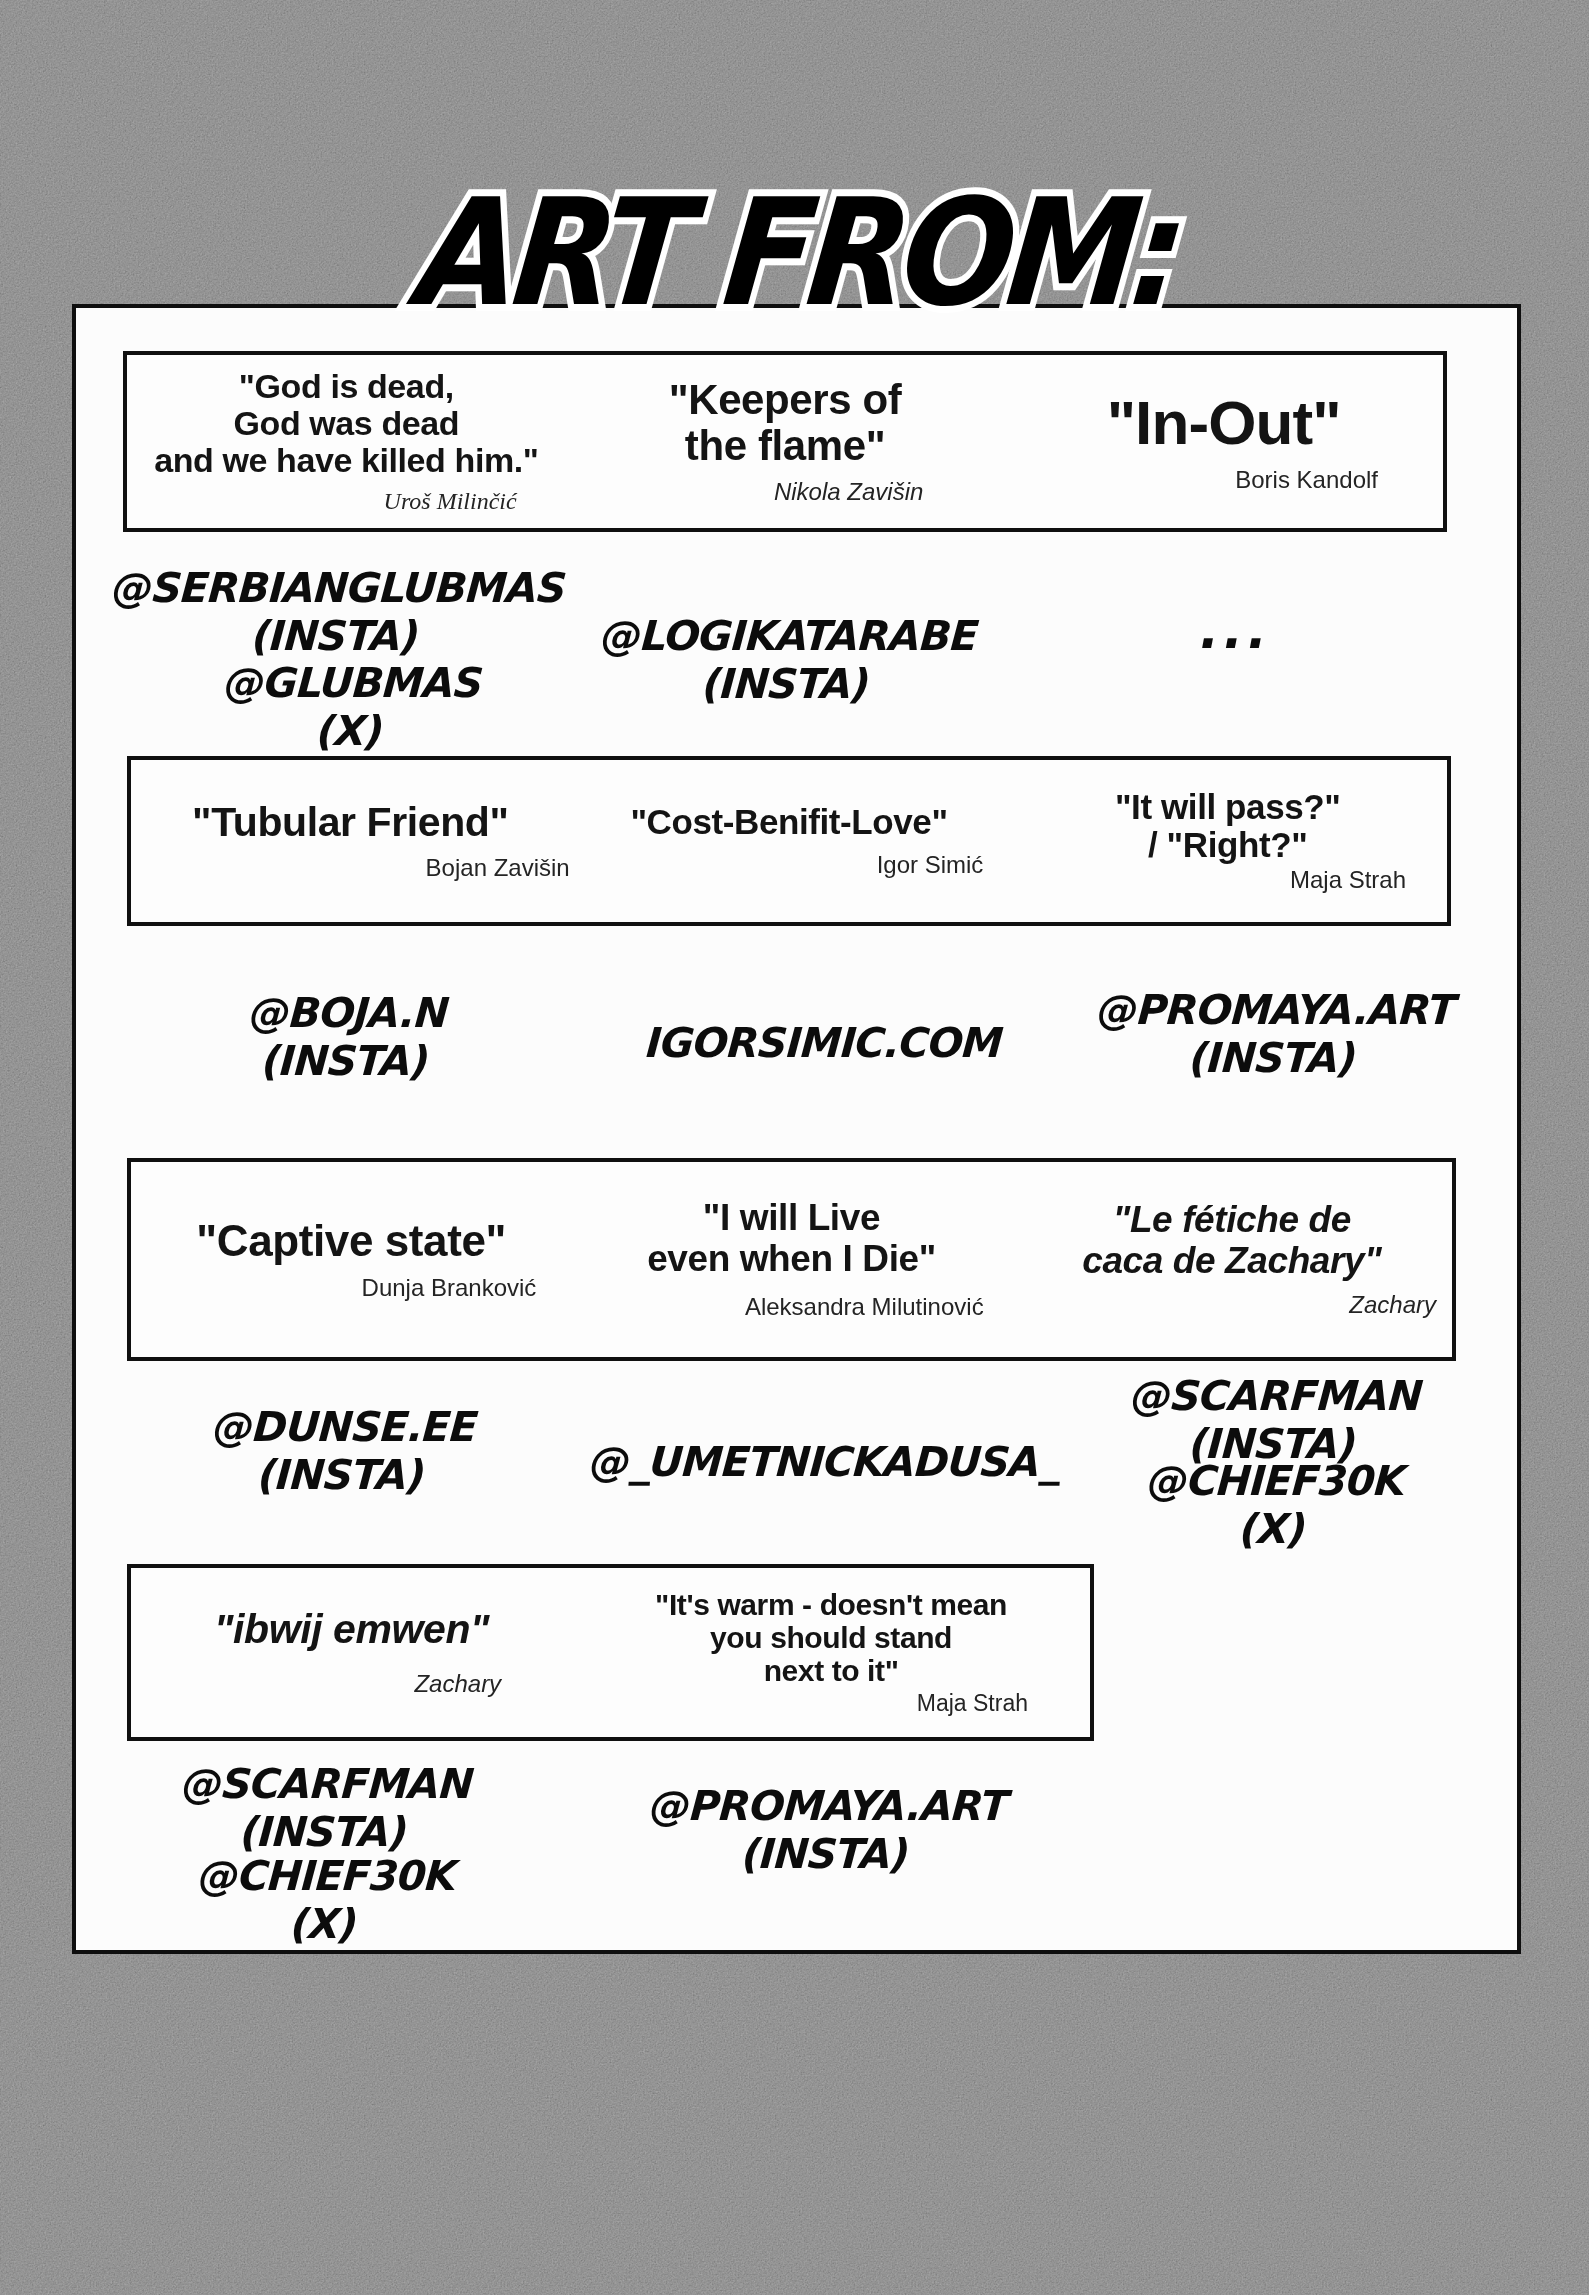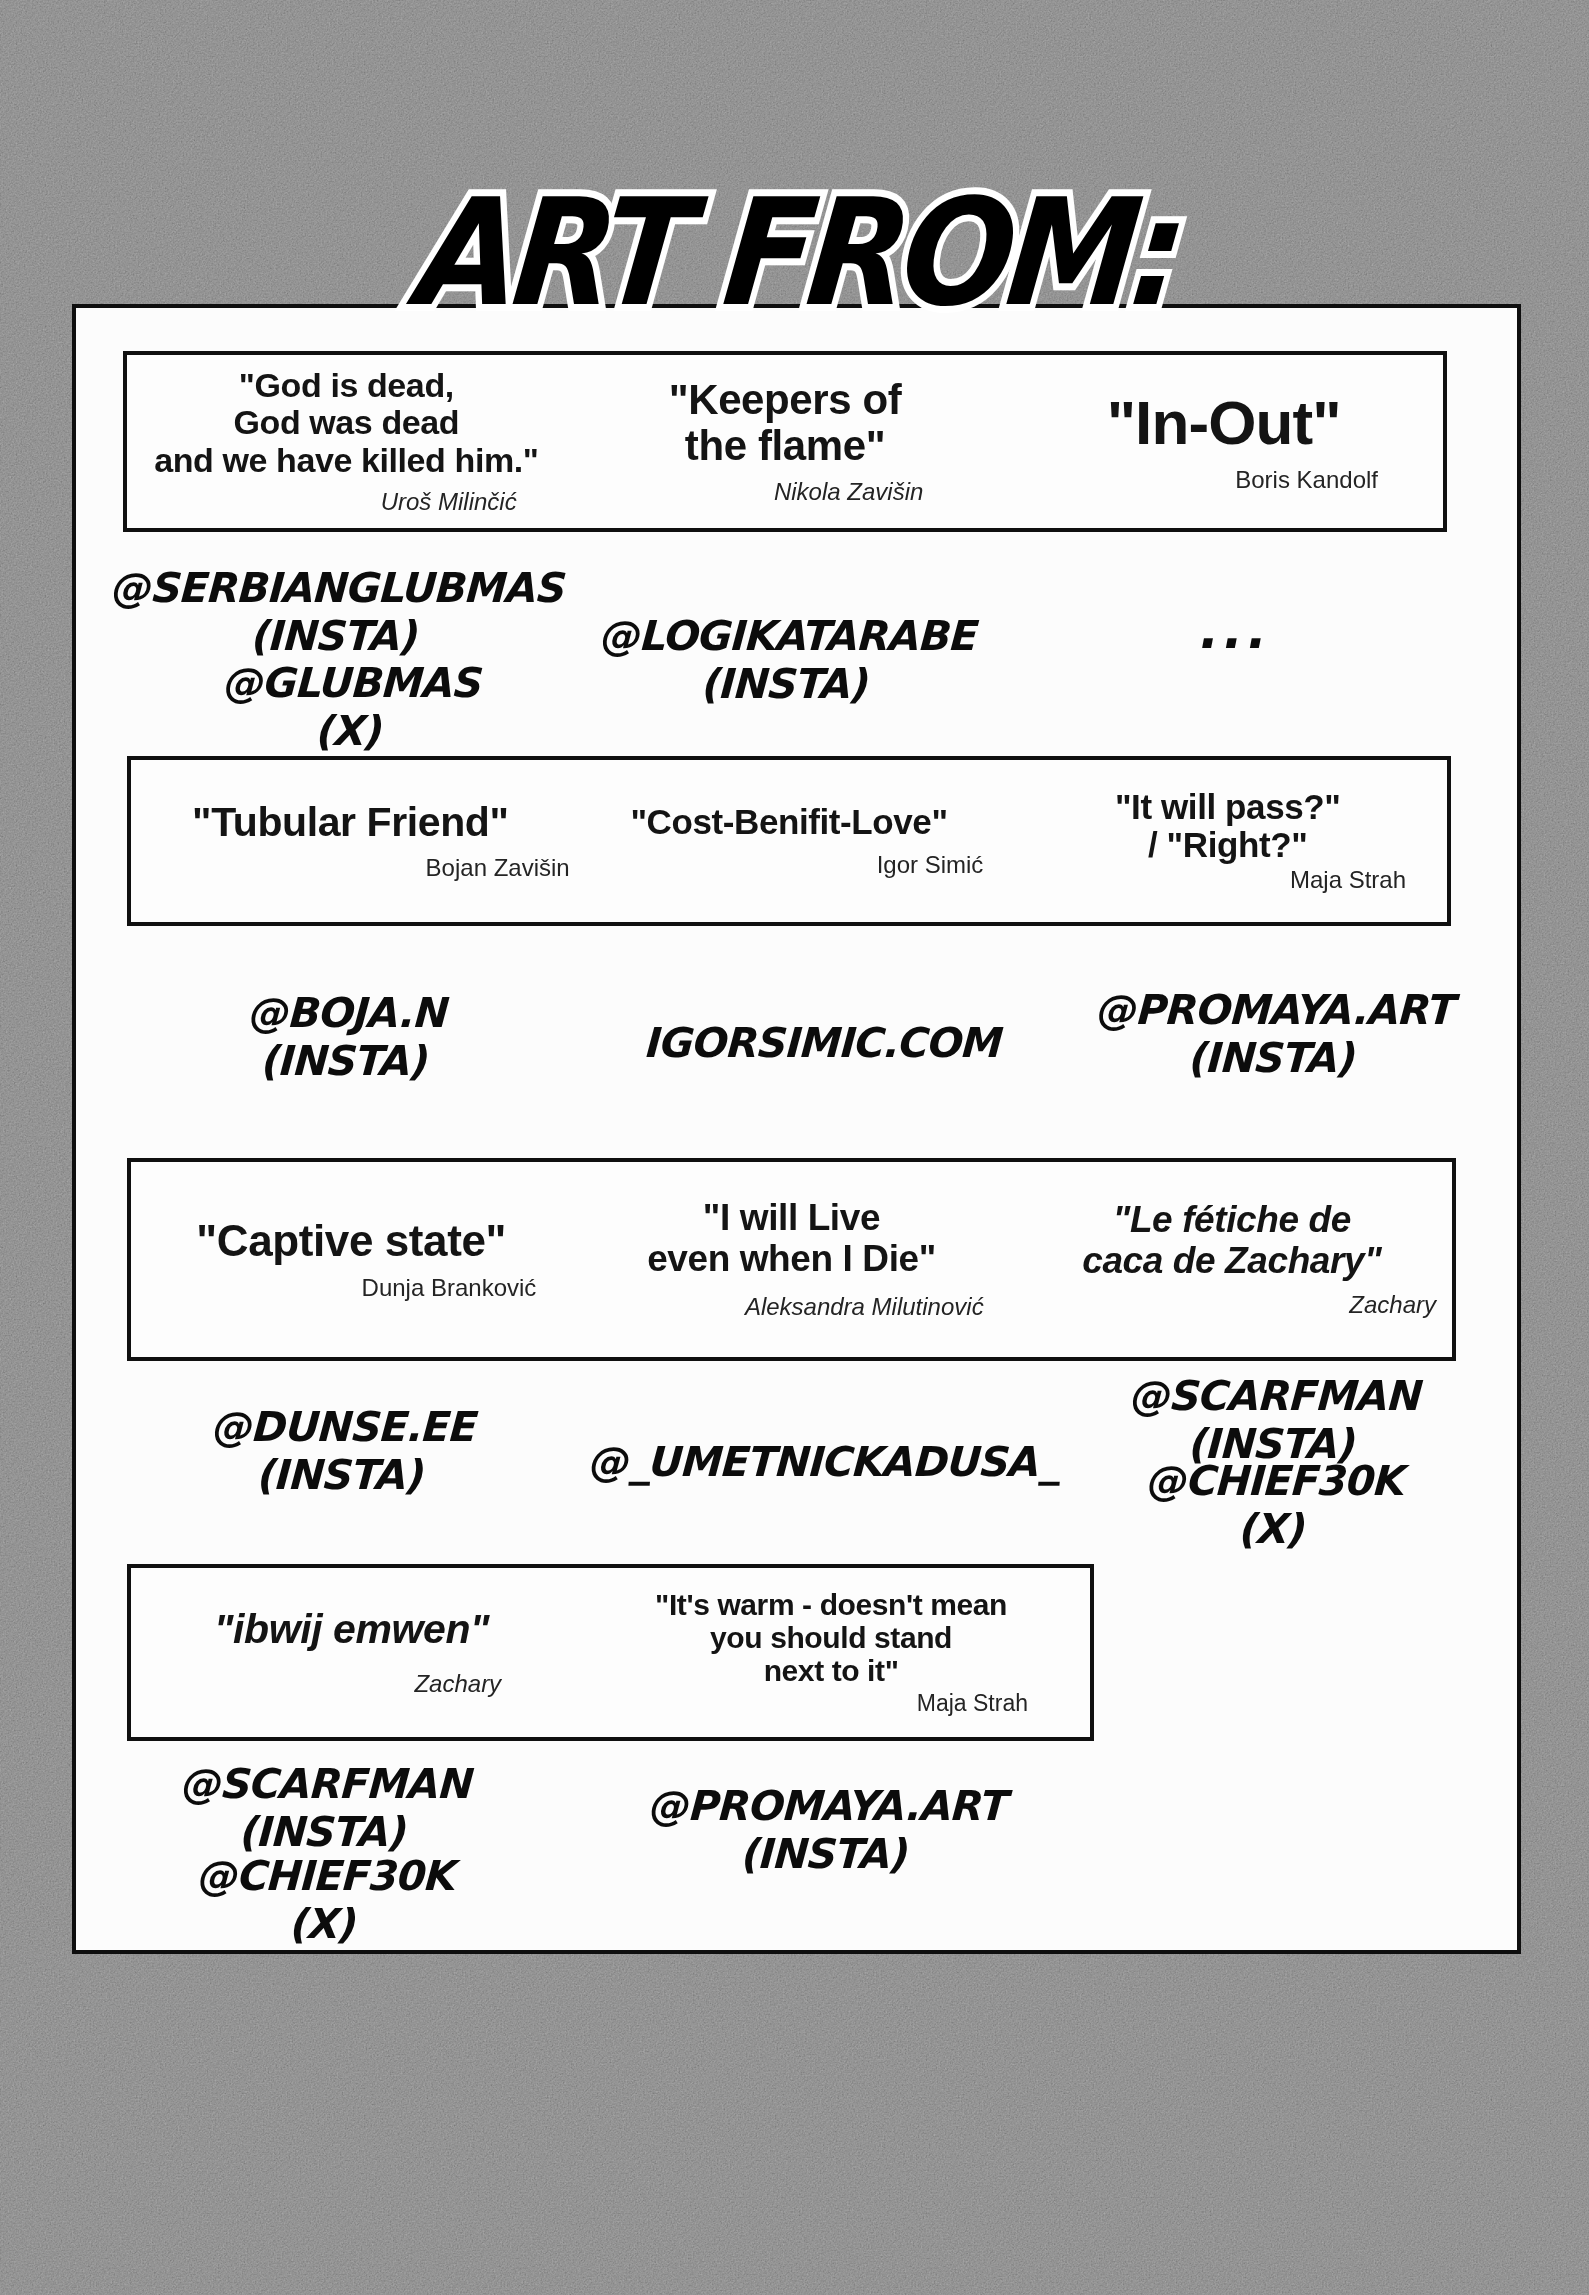--- a/index.html
+++ b/index.html
@@ -73,21 +73,21 @@
   <rect width="1800" height="2600" filter="url(#grain)" opacity="0.5"></rect>
 </svg>
 
 <div class="page">
 
   <div class="box" style="left:47px;top:43px;width:1324px;height:181px;">
     <div class="col">
       <div class="t t-38">"God is dead,
 God was dead
 and we have killed him."</div>
-      <div class="a it" style="padding-right:49px;">Uroš Milinčić</div>
+      <div class="a it" style="padding-right:49px;font-family:Liberation Serif, serif;">Uroš Milinčić</div>
     </div>
     <div class="col">
       <div class="t t-48">"Keepers of
 the flame"</div>
       <div class="a it" style="padding-right:81px;">Nikola Zavišin</div>
     </div>
     <div class="col">
       <div class="t t-70">"In-Out"</div>
       <div class="a" style="padding-right:65px;">Boris Kandolf</div>
     </div>
@@ -124,21 +124,21 @@
 (INSTA)</div>
 
   <div class="box" style="left:51px;top:850px;width:1329px;height:203px;">
     <div class="col">
       <div class="t t-50">"Captive state"</div>
       <div class="a" style="padding-right:35px;padding-left:8px;">Dunja Branković</div>
     </div>
     <div class="col">
       <div class="t t-42">"I will Live
 even when I Die"</div>
-      <div class="a" style="padding-right:28px;margin-top:14px;font-style:italic;">Aleksandra Milutinović</div>
+      <div class="a" style="padding-right:28px;margin-top:14px;">Aleksandra Milutinović</div>
     </div>
     <div class="col">
       <div class="t t-42 it">"Le fétiche de
 caca de Zachary"</div>
       <div class="a it" style="padding-right:16px;">Zachary</div>
     </div>
   </div>
 
   <div class="handle" style="left:91px;top:1096px;width:353px;">@DUNSE.EE
 (INSTA)</div>

